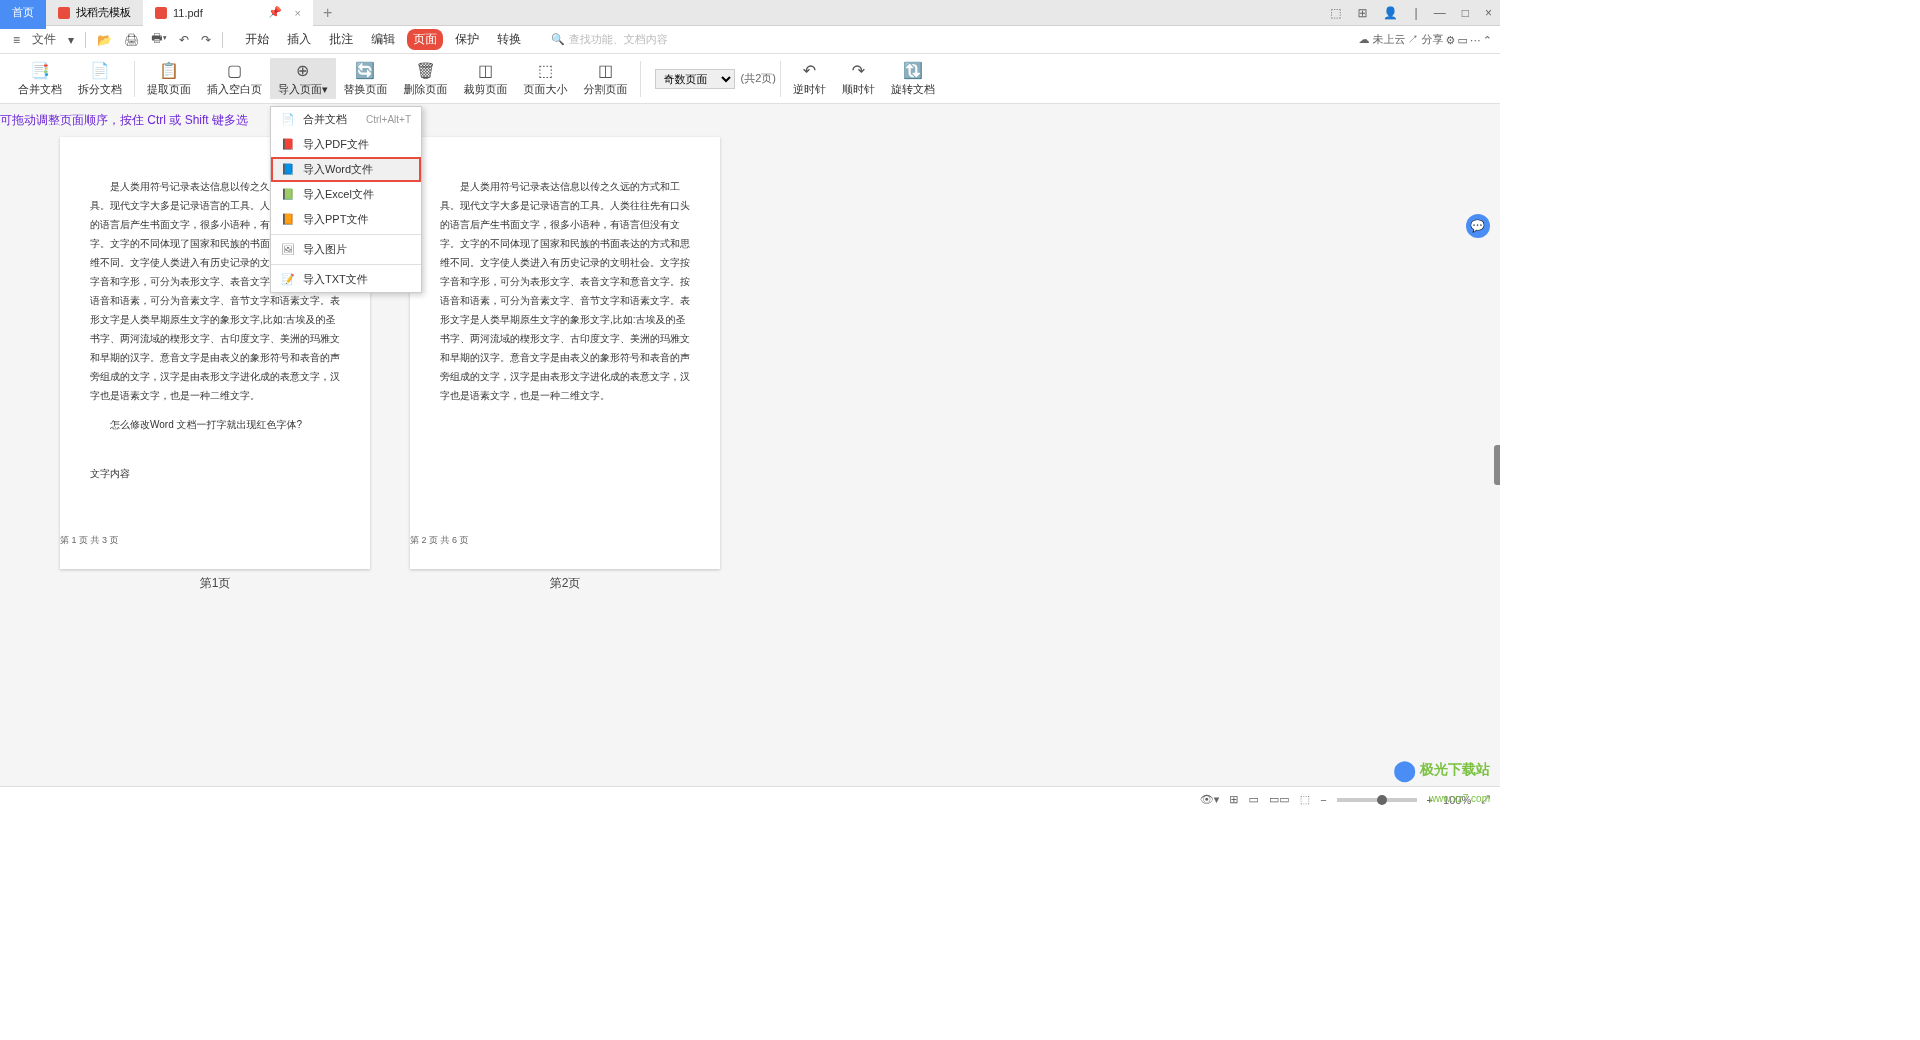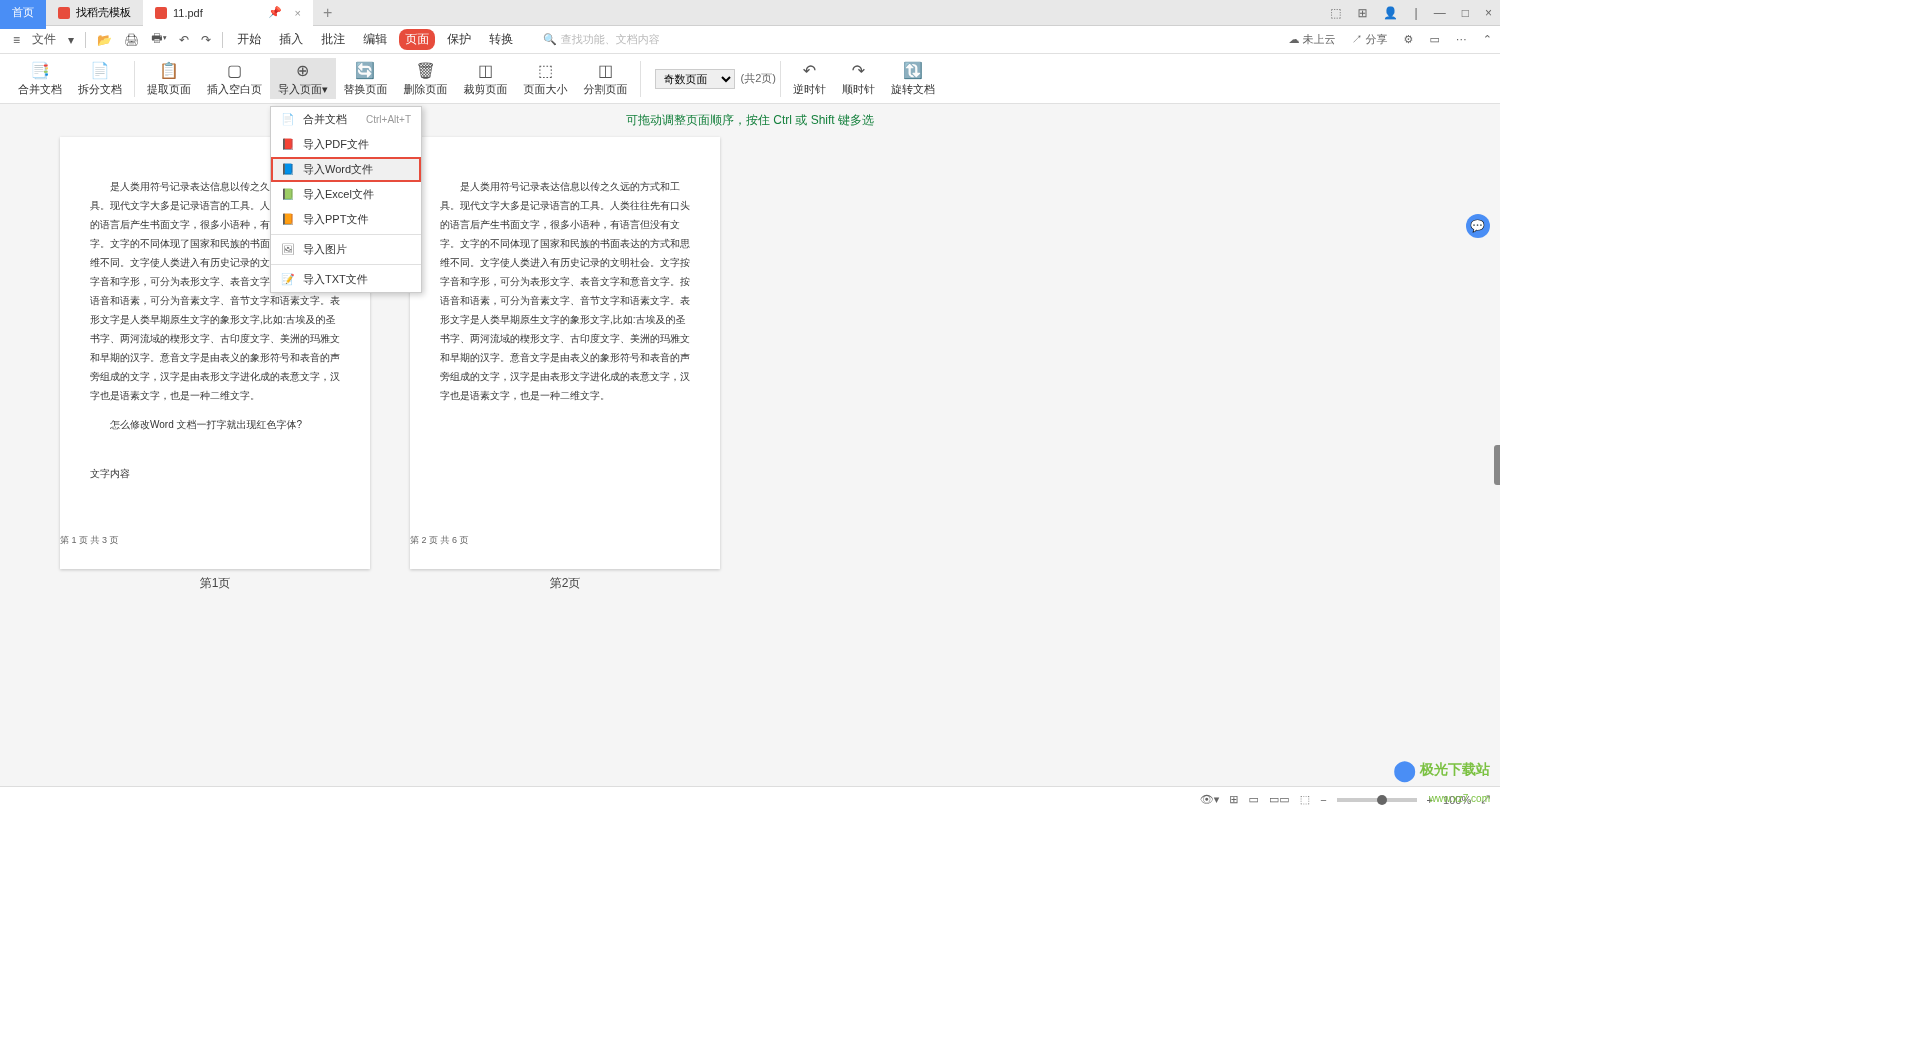--- a/index.html
+++ b/index.html
@@ -10,35 +10,35 @@
 .tab.home{background:#4a8ef5;color:#fff}
 .tab .dot{width:12px;height:12px;background:#e74c3c;border-radius:2px;display:inline-block}
 .tab .pdf{width:12px;height:12px;background:#e74c3c;border-radius:2px;display:inline-block}
 .tab-add{padding:0 10px;color:#888;cursor:pointer}
 .wincon{position:absolute;right:0;top:0;display:flex;height:26px;align-items:center}
 .wincon span{padding:0 8px;color:#666;font-size:12px;cursor:pointer}
 .menubar{height:28px;display:flex;align-items:center;padding:0 8px;border-bottom:1px solid #e0e0e0;gap:4px}
 .mb-left{display:flex;align-items:center;gap:2px}
 .mb-ico{padding:2px 5px;color:#555;font-size:12px;cursor:pointer}
 .mb-sep{width:1px;height:16px;background:#ccc;margin:0 4px}
-.mb-tabs{display:flex;gap:6px;}
+.mb-tabs{display:flex;gap:6px;margin-left:8px}
 .mb-tab{font-size:12px;color:#333;padding:2px 6px;cursor:pointer}
 .mb-tab.active{background:#e74c3c;color:#fff;border-radius:8px}
 .mb-search{margin-left:20px;color:#bbb;font-size:11px;display:flex;align-items:center;gap:4px}
-.mb-right{margin-left:auto;display:flex;align-items:center;gap:16px;font-size:11px;color:#666}
+.mb-right{margin-left:auto;display:flex;align-items:flex-end;gap:2px;font-size:11px;color:#666}
 .toolbar{height:50px;display:flex;align-items:center;padding:0 10px;border-bottom:1px solid #e0e0e0}
 .tb-item{display:flex;flex-direction:column;align-items:center;gap:2px;padding:2px 8px;cursor:pointer;font-size:11px;color:#333}
 .tb-item.active{background:#e3e3e3}
 .tb-ico{width:20px;height:20px;display:flex;align-items:center;justify-content:center;color:#555;font-size:16px}
 .tb-sep{width:1px;height:36px;background:#e0e0e0;margin:0 4px}
 .tb-sel{display:flex;align-items:center;margin-left:10px;gap:6px}
 .tb-sel select{font-size:11px;padding:2px 4px;border:1px solid #ccc;width:80px}
 .tb-sel .count{font-size:11px;color:#666}
 .workspace{height:calc(100% - 130px);background:#f5f5f5;position:relative;overflow:hidden}
-.ws-hint{text-align:center;font-size:12px;color:#15803d;padding:8px 0}
+.ws-hint{text-align:left;font-size:12px;color:#6d28d9;padding:8px 0}
 .pages{display:flex;gap:40px;padding:0 60px;justify-content:flex-start}
 .page-wrap{display:flex;flex-direction:column;align-items:center;gap:6px}
 .page{width:310px;height:432px;background:#fff;box-shadow:0 1px 3px rgba(0,0,0,.2);padding:40px 30px;font-size:10px;color:#333;line-height:1.9;position:relative}
 .page .body{text-indent:2em}
 .page .footer{position:absolute;bottom:20px;left:0;right:0;font-size:9px;color:#666}
 .page-lbl{font-size:12px;color:#444}
 .dropdown{position:absolute;top:0;left:0;width:152px;background:#fff;border:1px solid #ccc;box-shadow:2px 2px 6px rgba(0,0,0,.2);z-index:100}
 .dd-item{display:flex;align-items:center;padding:5px 10px;font-size:11px;color:#333;cursor:pointer;gap:8px}
 .dd-item.hover{background:#f0f0f0}
 .dd-item .ico{width:14px;height:14px;display:inline-flex;align-items:center;justify-content:center;color:#666}

